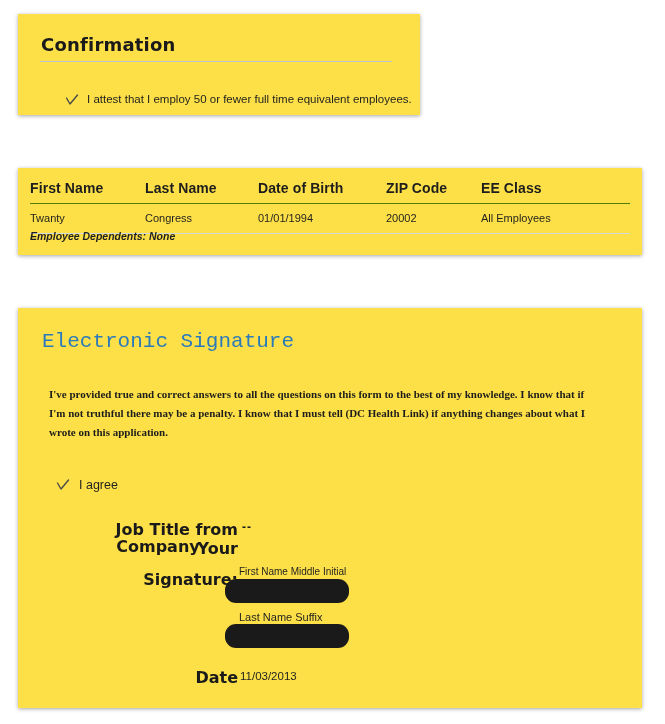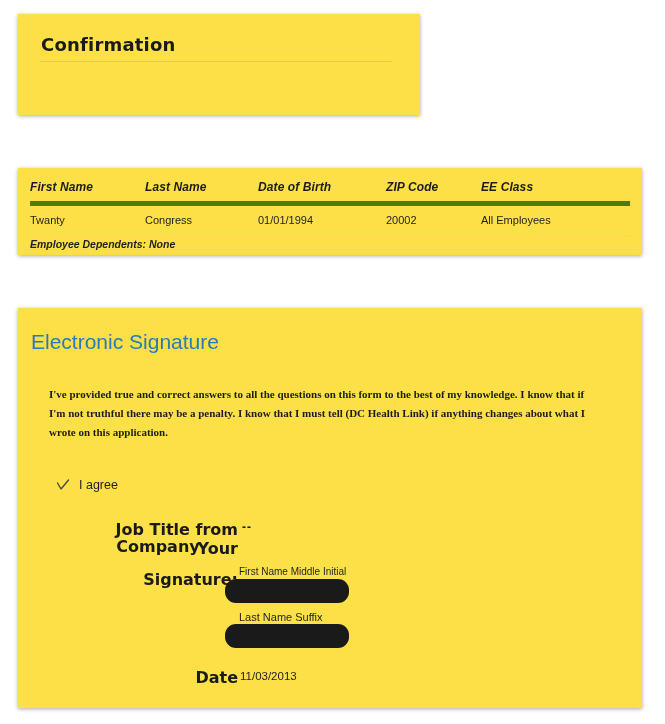--- a/index.html
+++ b/index.html
@@ -81,26 +81,25 @@
     position: absolute;
     left: 12px;
     top: 6px;
     width: 600px;
     border-collapse: collapse;
     font-size: 10.5px;
   }
   #employee-table th {
     text-align: left;
     font-weight: bold;
-    font-size: 12px;
+    font-size: 14px;
     color: #1d1d1d;
     padding: 6px 0 7px 0;
-    border-bottom: 5px solid #4d7c0f;
+    border-bottom: 1px solid #4d7c0f;
     letter-spacing: 0.1px;
-    font-style: italic;
   }
   #employee-table td {
     text-align: left;
     font-size: 11px;
     color: #1f1f1f;
     padding: 8px 0 9px 0;
     border-bottom: 1px solid #d7dadd;
   }
   .col-first { width: 115px; }
   .col-last  { width: 113px; }
@@ -108,37 +107,36 @@
   .col-zip   { width: 95px; }
   .col-class { width: auto; }
   #dependents-row {
     position: absolute;
     left: 12px;
     top: 62px;
     font-size: 10.5px;
     font-weight: bold;
     font-style: italic;
     color: #1f1f1f;
-    margin-top: 8px;
   }
 
   
   #signature-panel {
     left: 18px;
     top: 308px;
     width: 624px;
     height: 400px;
   }
   #signature-title {
     position: absolute;
-    left: 13px;
+    left: 24px;
     top: 22px;
     font-size: 21px;
     color: #2b7bba;
-    font-family: Liberation Sans, sans-serif;
+    font-family: Liberation Mono, monospace;
   }
   #attestation-text {
     position: absolute;
     left: 31px;
     top: 77px;
     width: 542px;
     font-size: 11px;
     font-weight: bold;
     line-height: 19px;
     color: #1d1d1d;
@@ -237,20 +235,28 @@
     font-size: 11.5px;
     color: #1f1f1f;
   }
 </style>
 </head>
 <body>
 
 <div class="panel" id="confirmation-panel">
   <div id="confirmation-title">Confirmation</div>
   <div id="confirmation-rule"></div>
+  <div id="confirm-check-row">
+    <span class="checkmark">
+      <svg width="14" height="14" viewBox="0 0 14 14">
+        <path d="M1.5 5 L5 11 L12.5 2" fill="none" stroke="#4a4a4a" stroke-width="1.4" stroke-linecap="round" stroke-linejoin="round"></path>
+      </svg>
+    </span>
+    <span id="confirm-check-label">I attest that I employ 50 or fewer full time equivalent employees.</span>
+  </div>
 </div>
 
 <div class="panel" id="employee-panel">
   <table id="employee-table">
     <thead>
       <tr>
         <th class="col-first">First Name</th>
         <th class="col-last">Last Name</th>
         <th class="col-dob">Date of Birth</th>
         <th class="col-zip">ZIP Code</th>

